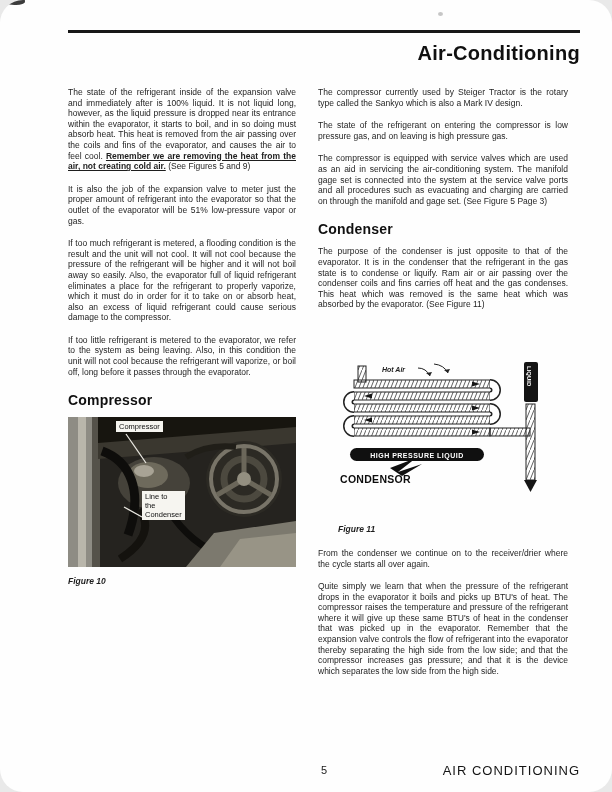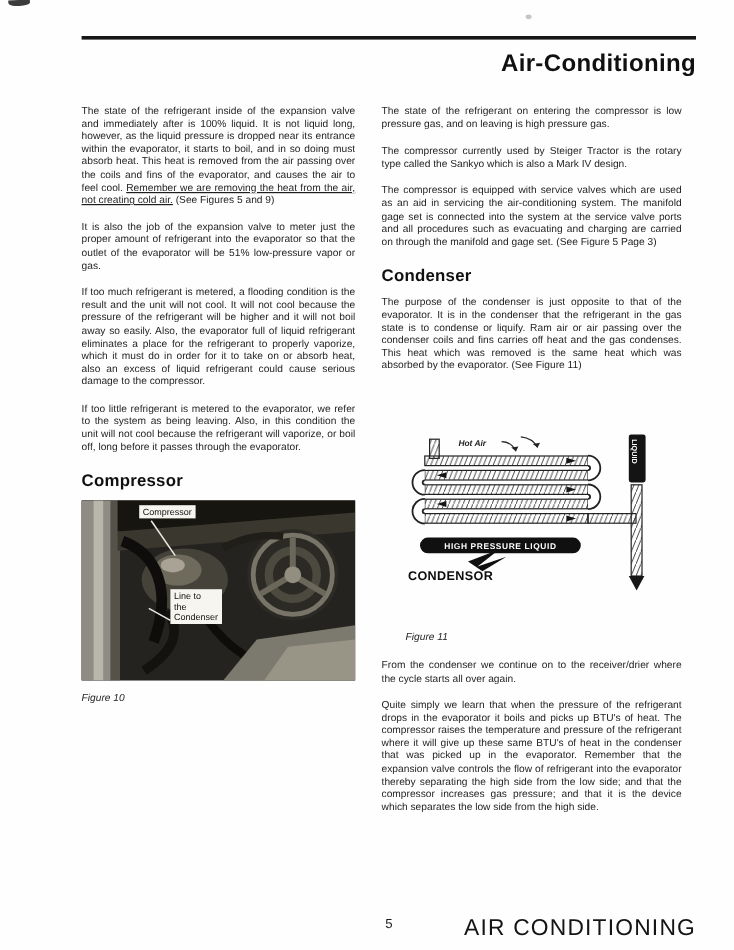--- a/index.html
+++ b/index.html
@@ -1,41 +1,41 @@
 <!DOCTYPE html>
 <html><head>
 <meta charset="utf-8">
 <style>
   * { margin:0; padding:0; box-sizing:border-box; }
   html,body { width:612px; height:792px; }
   body { background:#e9e9e9; font-family:"Liberation Sans", sans-serif; }
-  .page { position:relative; width:612px; height:792px; background:#fefefe; color:#1c1c1c; overflow:hidden; }
+  .page { position:relative; width:612px; height:792px; background:#fefefe; color:#1c1c1c; overflow:hidden;border-radius:23px; }
   .corner-mark { position:absolute; top:0; left:7px; width:18px; height:5px; background:#3c3c3c; transform:rotate(-3deg); border-radius:0 0 70% 70%; }
   .speck { position:absolute; top:12px; left:438px; width:5px; height:4px; background:#c6c6c6; border-radius:50%; }
   .content { position:absolute; left:68px; top:30px; width:512px; }
   .rule { height:3px; background:#171717; }
   .title { text-align:right; font-size:20px; font-weight:700; letter-spacing:.3px; color:#101010; margin-top:9px; font-family:"Liberation Sans",sans-serif; }
   .columns { display:flex; margin-top:22px; }
   .col-left { width:228px; margin-right:22px; flex:none; }
   .col-right { width:250px; flex:none; }
   p.body { font-size:8.5px; line-height:10.6px; text-align:justify; margin-bottom:12px; color:#1e1e1e; }
-  .ul { text-decoration:underline; }
+  .ul { text-decoration:underline;font-weight:bold; }
   h2.sec { font-size:14px; font-weight:700; color:#101010; margin:15px 0 9px; letter-spacing:.2px; }
-  .caption { font-size:8.5px; font-style:italic; color:#1e1e1e; }
+  .caption { font-size:8.5px; font-style:italic; color:#1e1e1e;font-weight:bold; }
   .photo { position:relative; width:228px; height:150px; background:#25231f; margin-top:2px; }
   .photo svg { display:block; }
   .photo-label { position:absolute; background:#f6f5f0; color:#111; font-size:7.5px; line-height:9px; padding:1px 3px; white-space:nowrap; }
   .lab-compressor { left:48px; top:4px; }
   .lab-line { left:74px; top:74px; }
   .fig10-caption { margin-top:9px; }
   .fig11-wrap { margin:50px 0 0 20px; width:230px; }
   .fig11-caption { margin:20px 0 14px 20px; }
   .footer { position:absolute; left:68px; top:764px; width:512px; height:16px; }
   .page-number { position:absolute; left:0; width:100%; text-align:center; font-size:11px; color:#1a1a1a; }
-  .footer-section { position:absolute; right:0; top:-1px; font-size:19px; letter-spacing:1px; color:#141414; }
+  .footer-section { position:absolute; right:0; top:-1px; font-size:13px; letter-spacing:1px; color:#141414; }
 </style>
 </head>
 <body>
 
 <div class="page">
   <div class="corner-mark"></div>
   <div class="speck"></div>
 
   <div class="content">
     <div>
@@ -91,22 +91,22 @@
           <div class="photo-label lab-line">
             <div>Line to</div>
             <div>the</div>
             <div>Condenser</div>
           </div>
         </div>
         <div class="caption fig10-caption">Figure 10</div>
       </div>
 
       <div class="col-right">
+        <p class="body">The compressor currently used by Steiger Tractor is the rotary type called the Sankyo which is also a Mark IV design.</p>
         <p class="body">The state of the refrigerant on entering the compressor is low pressure gas, and on leaving is high pressure gas.</p>
-        <p class="body">The compressor currently used by Steiger Tractor is the rotary type called the Sankyo which is also a Mark IV design.</p>
         <p class="body">The compressor is equipped with service valves which are used as an aid in servicing the air-conditioning system. The manifold gage set is connected into the system at the service valve ports and all procedures such as evacuating and charging are carried on through the manifold and gage set. (See Figure 5 Page 3)</p>
         <h2 class="sec">Condenser</h2>
         <p class="body">The purpose of the condenser is just opposite to that of the evaporator. It is in the condenser that the refrigerant in the gas state is to condense or liquify. Ram air or air passing over the condenser coils and fins carries off heat and the gas condenses. This heat which was removed is the same heat which was absorbed by the evaporator. (See Figure 11)</p>
 
         <div class="fig11-wrap">
           <svg viewBox="0 0 230 140" width="230" height="140">
             <defs>
               <pattern id="fins" width="4" height="10" patternUnits="userSpaceOnUse">
                 <line x1="0" y1="10" x2="4" y2="0" stroke="#3a3a3a" stroke-width="0.8"></line>
               </pattern>

